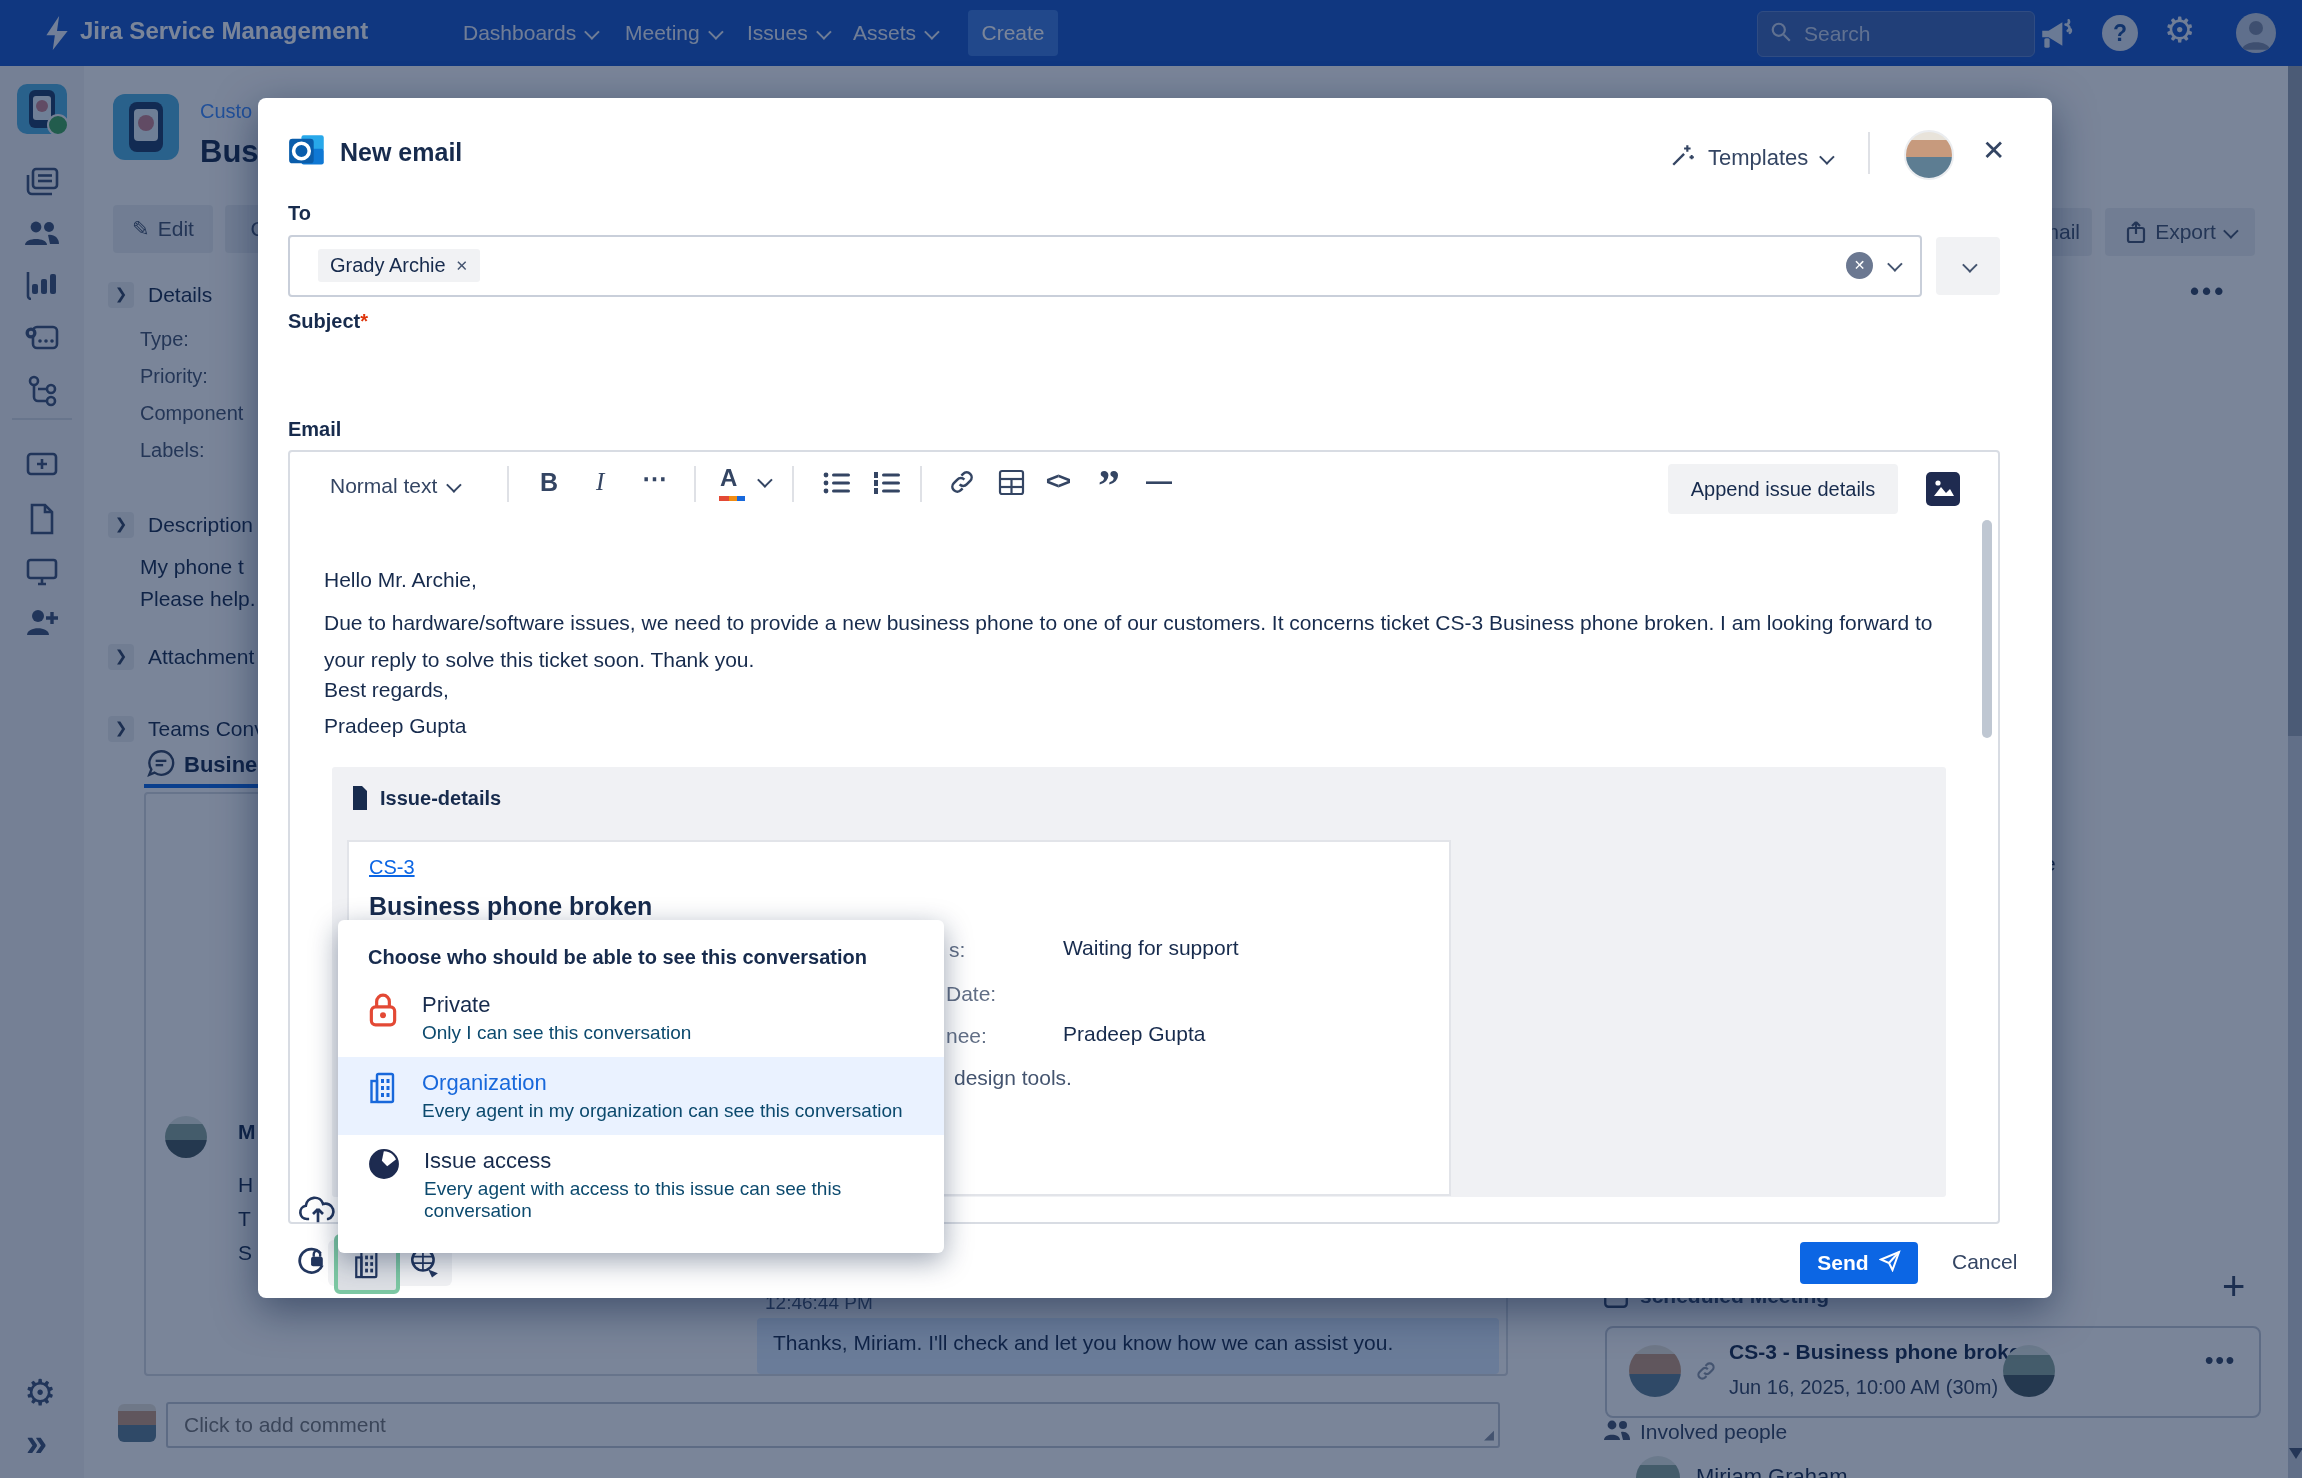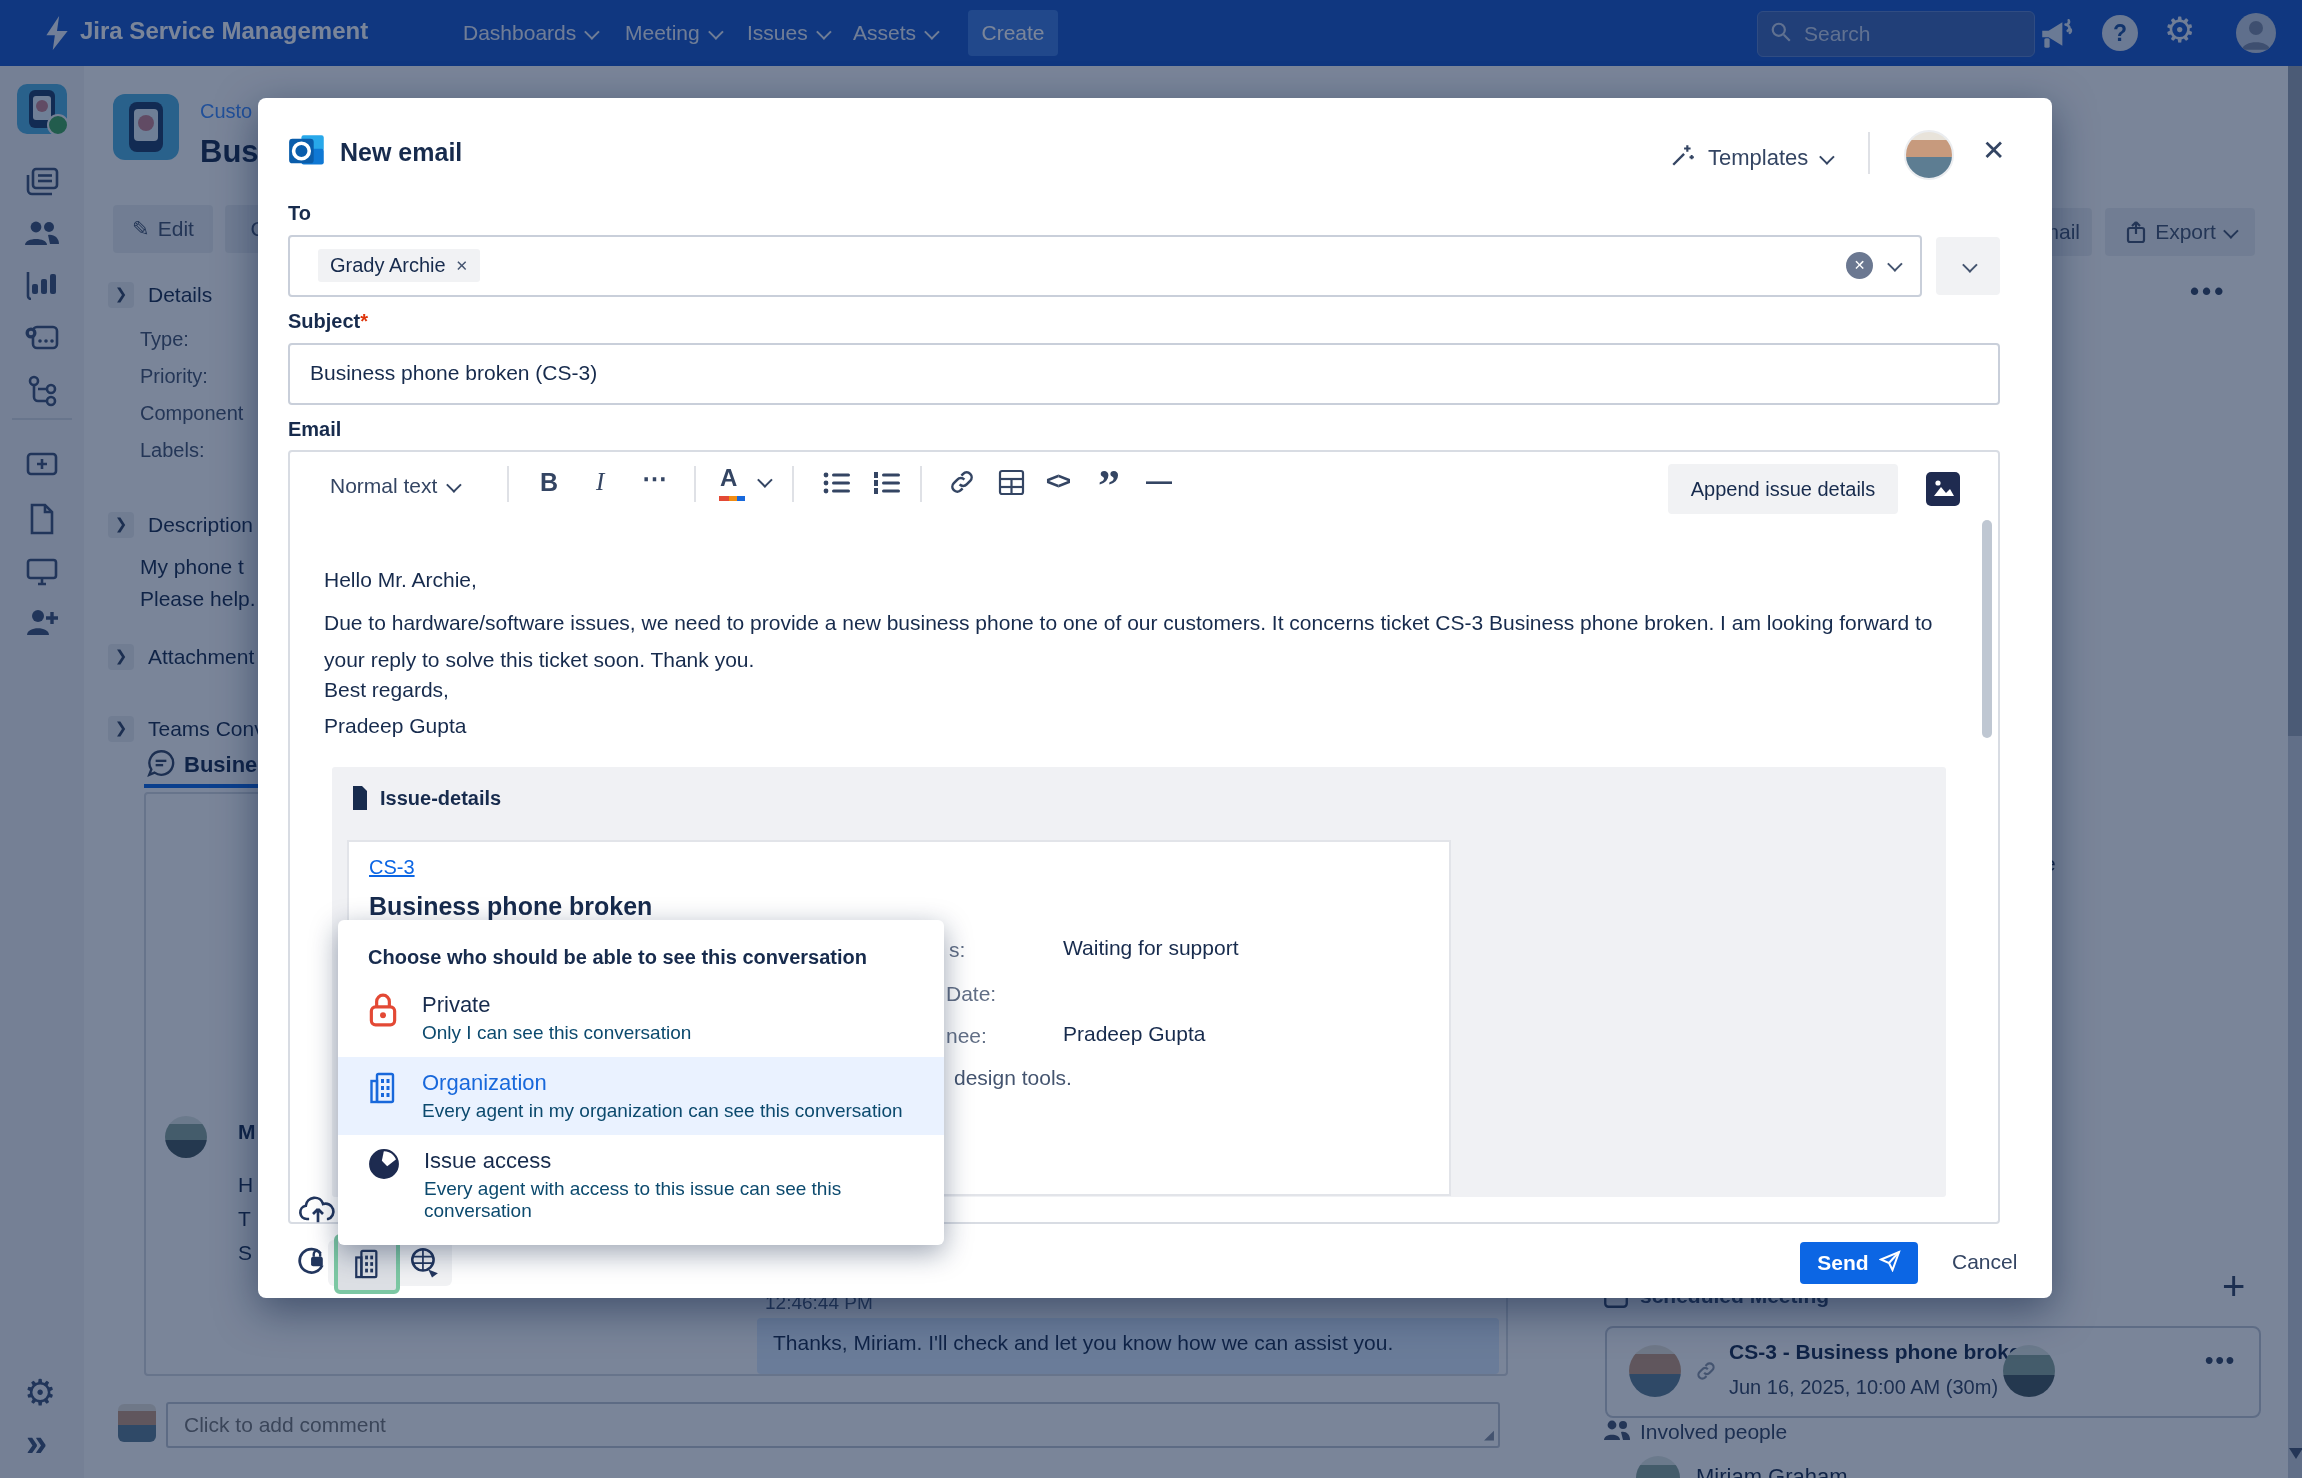--- a/index.html
+++ b/index.html
@@ -37,21 +37,21 @@
   .chip{background:#F1F2F4;border-radius:3px;font-size:20px;color:#172B4D;
     display:inline-flex;align-items:center;gap:10px;padding:5px 12px}
   .tbtn{color:#344563}
   .sep{width:2px;background:#DFE1E6}
   #append-btn{background:#F1F2F4;border-radius:4px;font-size:20px;color:#172B4D;
     display:flex;align-items:center;justify-content:center}
   #send-btn{background:#0C66E4;border-radius:4px;color:#fff;font-size:21px;font-weight:700;
     display:flex;align-items:center;justify-content:center;gap:10px}
   
   #vis-menu{left:338px;top:920px;width:606px;background:#fff;border-radius:6px;z-index:20;
-    box-shadow:0 8px 28px rgba(9,30,66,.4);padding-bottom:10px}
+    box-shadow:0 8px 28px rgba(9,30,66,.4);padding-bottom:18px}
   #vis-menu .hdr{font-size:20px;font-weight:700;color:#172B4D;padding:26px 30px 10px}
   .vm-row{display:flex;align-items:flex-start;gap:24px;padding:13px 30px}
   .vm-title{font-size:22px;color:#172B4D}
   .vm-sub{font-size:19px;color:#0c4a6e;margin-top:4px}
   .vm-selected{background:#EAF2FF}
   .vm-selected .vm-title{color:#1868DB}
   
   .ph-man{border-radius:50%;background:linear-gradient(180deg,#e8e3da 0 18%,#c79a7d 18% 55%,#5d7d92 55%)}
   .ph-woman{border-radius:50%;background:linear-gradient(180deg,#dfe6e2 0 20%,#8aa59c 20% 58%,#45585f 58%)}
 </style>
@@ -354,23 +354,20 @@
       </span>
       <span class="abs" style="left:1556px;top:15px;width:27px;height:27px;border-radius:50%;background:#6B7891;color:#fff;font-size:14px;text-align:center;line-height:27px"><span>✕</span></span>
       <span class="chev abs" style="left:1598px;top:23px;color:#44546F"></span>
     </div>
     <div class="abs" style="left:1678px;top:139px;width:64px;height:58px;background:#F1F2F4;border-radius:4px;display:flex;align-items:center;justify-content:center;color:#44546F">
         <span class="chev"></span>
       </div>
 
     <div class="abs m-label" style="left:30px;top:212px">
       <span>Subject</span><span style="color:#DE350B">*</span>
-    </div>
-    <div class="abs field" style="left:30px;top:245px;width:1708px;height:58px">
-      <div class="abs" style="left:20px;top:16px;font-size:21px">Business phone broken (CS-3)</div>
     </div>
 
     <div class="abs m-label" style="left:30px;top:320px">Email</div>
     <div class="abs field" style="left:30px;top:352px;width:1708px;height:770px;border-color:#D8DCE3">
 
       <div class="abs" style="left:40px;top:22px;display:flex;align-items:center;gap:10px;font-size:21px;color:#344563">
         <span>Normal text</span>
           <span class="chev"></span>
       </div>
       <div class="abs sep" style="left:217px;top:14px;height:36px"></div>

